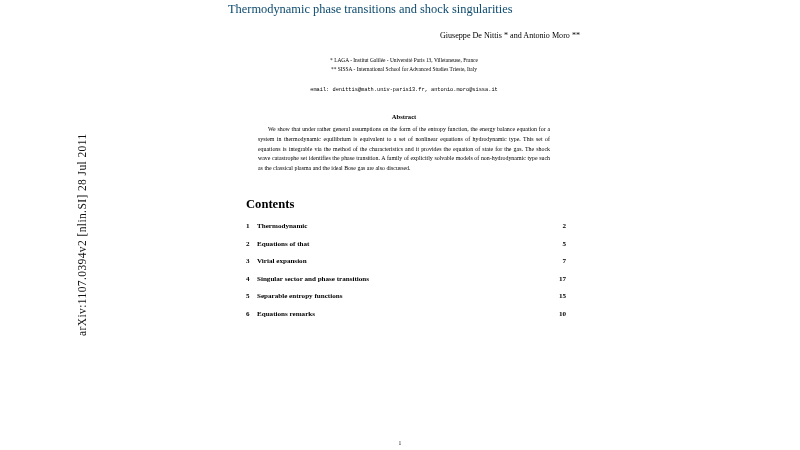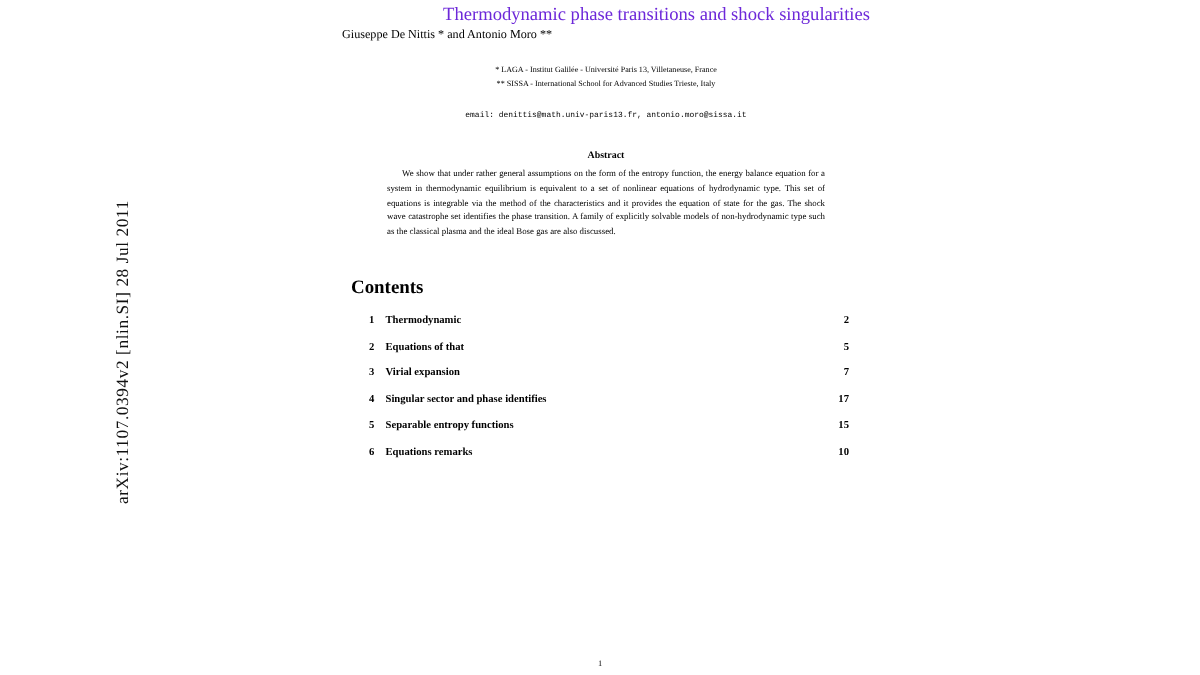--- a/index.html
+++ b/index.html
@@ -41,28 +41,28 @@
   .content {
     position: absolute;
     left: 228px;
     top: 0;
     width: 352px;
     height: 450px;
   }
   .title {
     margin-top: 0px;
     padding-top: 2px;
-    text-align: right;
+    text-align: left;
     font-size: 12.4px;
     line-height: 1.25;
-    color: #6d28d9;
+    color: #0c4a6e;
   }
   .authors {
-    margin-top: 0;
-    text-align: left;
+    margin-top: 13px;
+    text-align: right;
     font-size: 8.1px;
     color: #000000;
   }
   .affil {
     margin-top: 16px;
     text-align: center;
     font-size: 5.4px;
     line-height: 1.75;
     color: #000000;
   }
@@ -83,21 +83,21 @@
     margin: 5px auto 0 auto;
     width: 292px;
     font-size: 5.9px;
     line-height: 1.62;
     text-align: justify;
     text-indent: 10px;
     color: #000000;
   }
   .contents-head {
     margin-top: 24px;
-    margin-left: 6px;
+    margin-left: 18px;
     font-size: 12.6px;
     font-weight: bold;
   }
   .toc {
     margin-top: 10px;
     margin-left: 18px;
     width: 320px;
   }
   .toc-row {
     display: flex;
@@ -169,21 +169,21 @@
       </div>
 
       <div class="toc-row">
         <span class="toc-num">3</span>
         <span class="toc-label">Virial expansion</span>
         <span class="toc-page">7</span>
       </div>
 
       <div class="toc-row">
         <span class="toc-num">4</span>
-        <span class="toc-label">Singular sector and phase identifies</span>
+        <span class="toc-label">Singular sector and phase transitions</span>
         <span class="toc-page">17</span>
       </div>
 
       <div class="toc-row">
         <span class="toc-num">5</span>
         <span class="toc-label">Separable entropy functions</span>
         <span class="toc-page">15</span>
       </div>
 
       <div class="toc-row">

